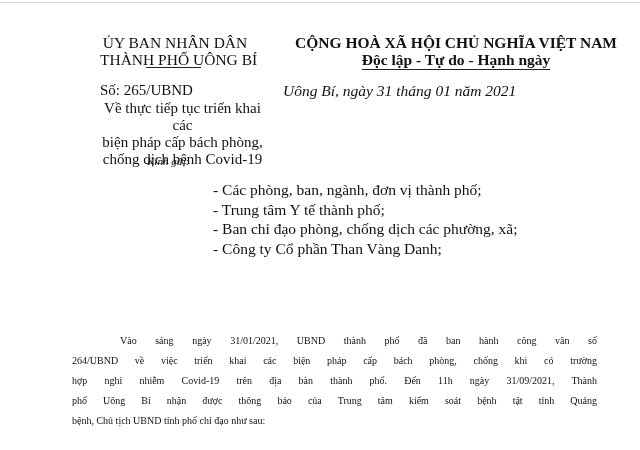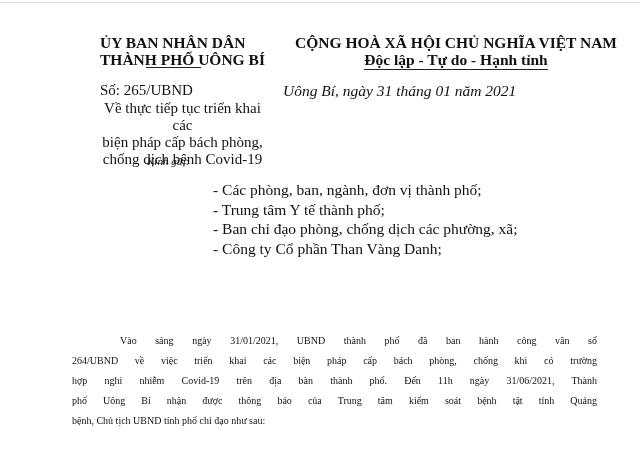--- a/index.html
+++ b/index.html
@@ -3,21 +3,21 @@
 <meta charset="utf-8">
 <style>
   html, body { margin: 0; padding: 0; }
   body {
     width: 640px; height: 450px; overflow: hidden; background: #ffffff;
     font-family: "Liberation Serif", "DejaVu Serif", serif; color: #111;
     position: relative;
   }
   .topline { position: absolute; left: 0; top: 2px; width: 640px; height: 1px; background: #dcdcdc; }
   .abs { position: absolute; white-space: nowrap; }
-  .agency { left: 100px; width: 150px; text-align: left; top: 34px; font-size: 15.5px; line-height: 17px; font-weight: bold; }
+  .agency { left: 100px; width: 150px; text-align: center; top: 34px; font-size: 15.5px; line-height: 17px; font-weight: normal; }
   .agency-rule { position: absolute; left: 146px; top: 67px; width: 55px; height: 1px; background: #222; }
   .number { left: 100px; width: 150px; text-align: left; top: 82px; font-size: 15px; }
   .subject { left: 95px; width: 175px; text-align: center; top: 100px; font-size: 15px; line-height: 17px; white-space: normal; }
   .nation { left: 283px; width: 346px; text-align: center; top: 34px; font-size: 15.5px; line-height: 17px; font-weight: bold; }
   .motto { left: 283px; width: 346px; text-align: center; top: 51px; font-size: 15.5px; font-weight: bold; line-height: 17px; }
   .motto span { border-bottom: 1px solid #222; padding-bottom: 1px; }
   .date { left: 283px; width: 346px; top: 82px; font-size: 15.5px; font-style: italic; }
   .greet { left: 147px; top: 155px; font-size: 11px; font-style: italic; }
   .recips { left: 213px; top: 180px; font-size: 15.5px; line-height: 19.6px; }
   .recips div { white-space: nowrap; }
@@ -41,31 +41,31 @@
 <div class="agency-rule"></div>
 <div class="abs number">Số:  265/UBND</div>
 <div class="abs subject">
   <div>Về thực tiếp tục triển khai các</div>
   <div>biện pháp cấp bách phòng,</div>
   <div>chống dịch bệnh Covid-19</div>
 </div>
 
 <div class="abs nation">CỘNG HOÀ XÃ HỘI CHỦ NGHĨA VIỆT NAM</div>
 <div class="abs motto">
-  <span>Độc lập - Tự do - Hạnh tỉnh</span>
+  <span>Độc lập - Tự do - Hạnh ngày</span>
 </div>
 <div class="abs date">Uông Bí, ngày 31 tháng 01 năm 2021</div>
 
 <div class="abs greet">Kính gửi:</div>
 <div class="abs recips">
   <div>- Các phòng, ban, ngành, đơn vị thành phố;</div>
   <div>- Trung tâm Y tế thành phố;</div>
   <div>- Ban chỉ đạo phòng, chống dịch các phường, xã;</div>
   <div>- Công ty Cổ phần Than Vàng Danh;</div>
 </div>
 
 <div class="body-para">
   <span class="ln first">Vào sáng ngày 31/01/2021, UBND thành phố đã ban hành công văn số</span>
   <span class="ln">264/UBND về việc triển khai các biện pháp cấp bách phòng, chống khi có trường</span>
-  <span class="ln">hợp nghi nhiễm Covid-19 trên địa bàn thành phố. Đến 11h ngày 31/06/2021, Thành</span>
+  <span class="ln">hợp nghi nhiễm Covid-19 trên địa bàn thành phố. Đến 11h ngày 31/09/2021, Thành</span>
   <span class="ln">phố Uông Bí nhận được thông báo của Trung tâm kiểm soát bệnh tật tỉnh Quảng</span>
   <span class="ln last">bệnh, Chủ tịch UBND tính phố chỉ đạo như sau:</span>
 </div>
 
 </body></html>

